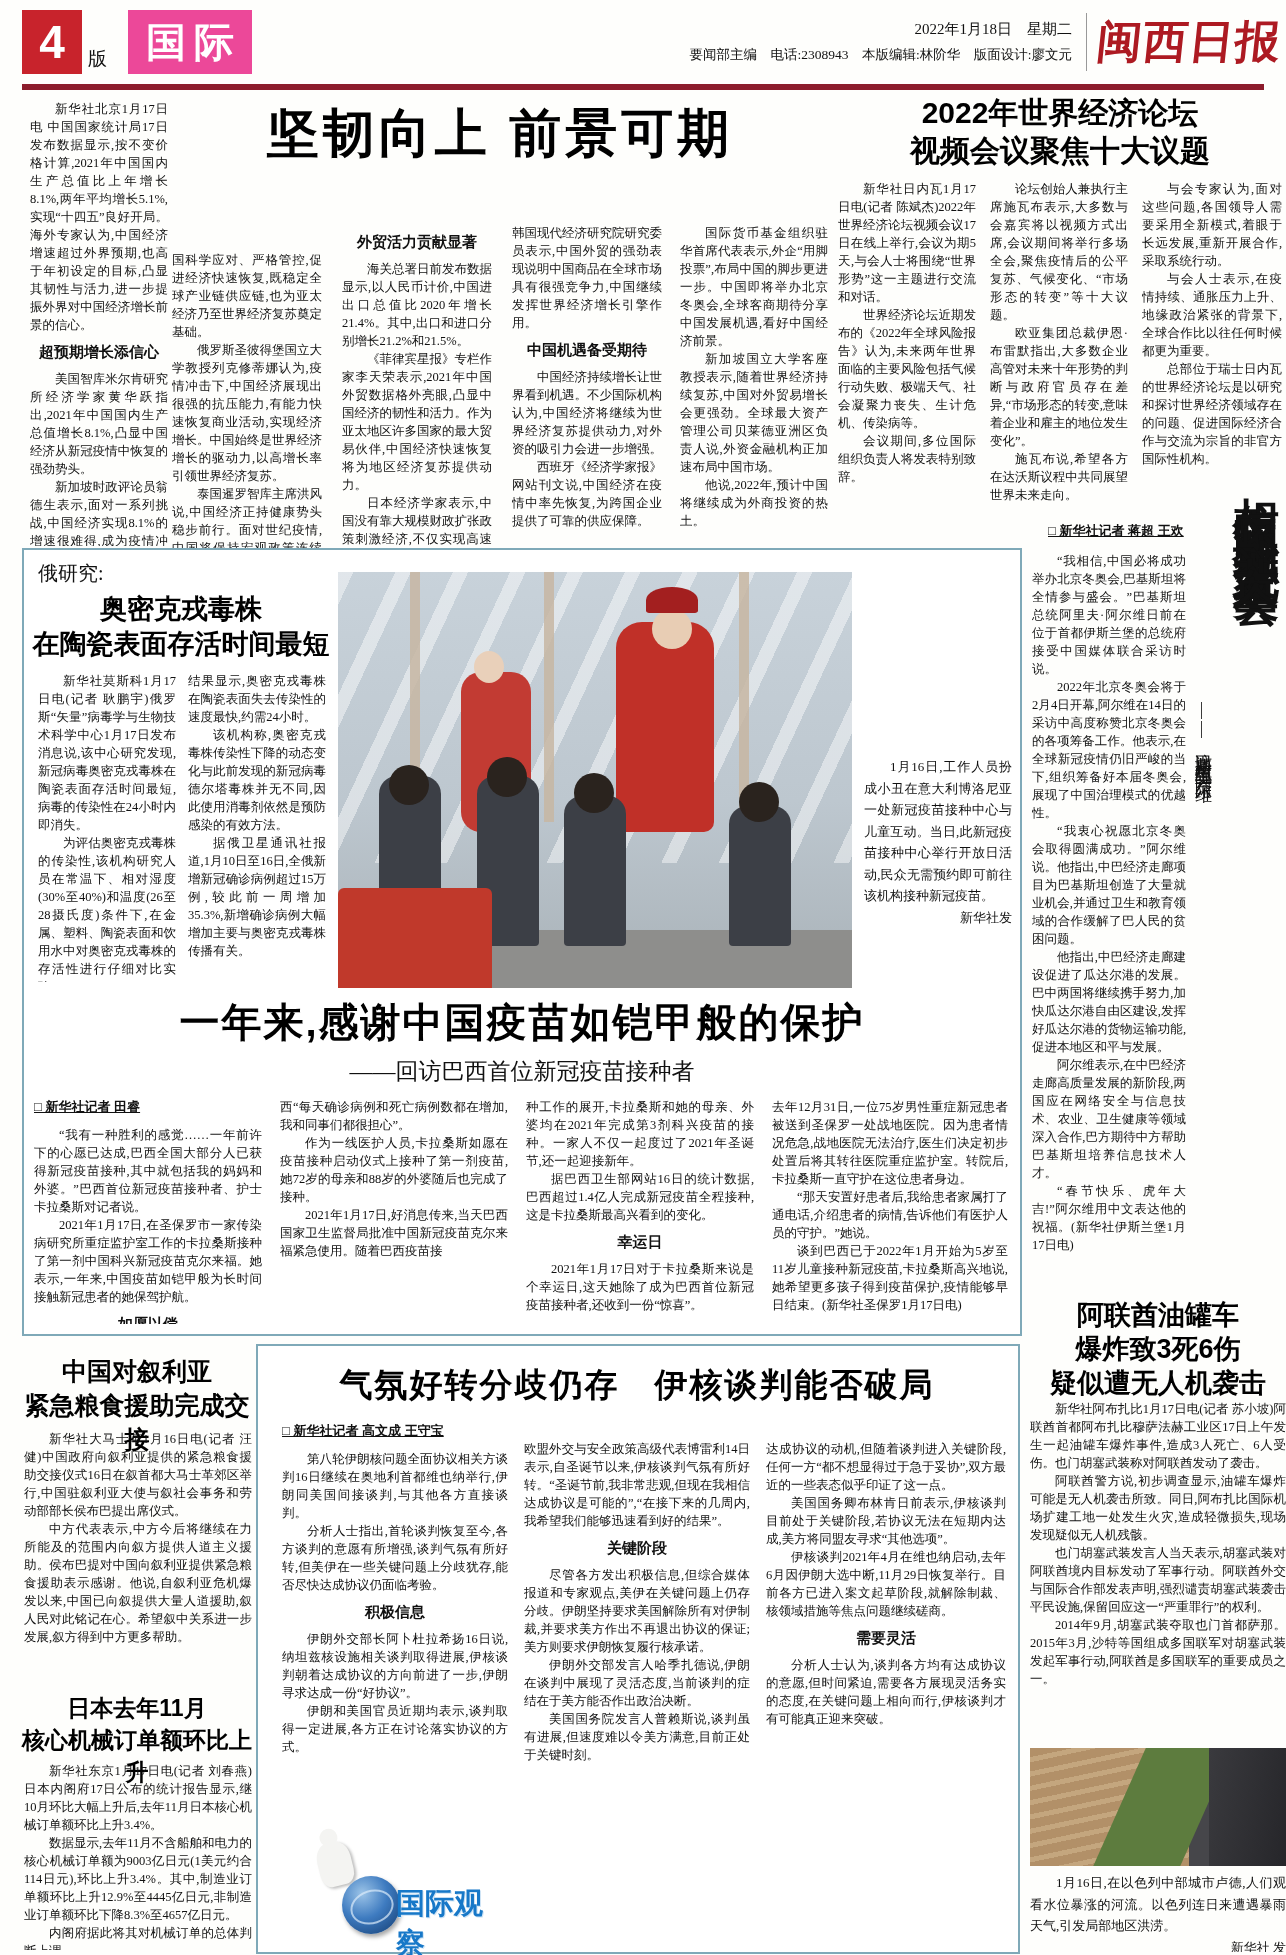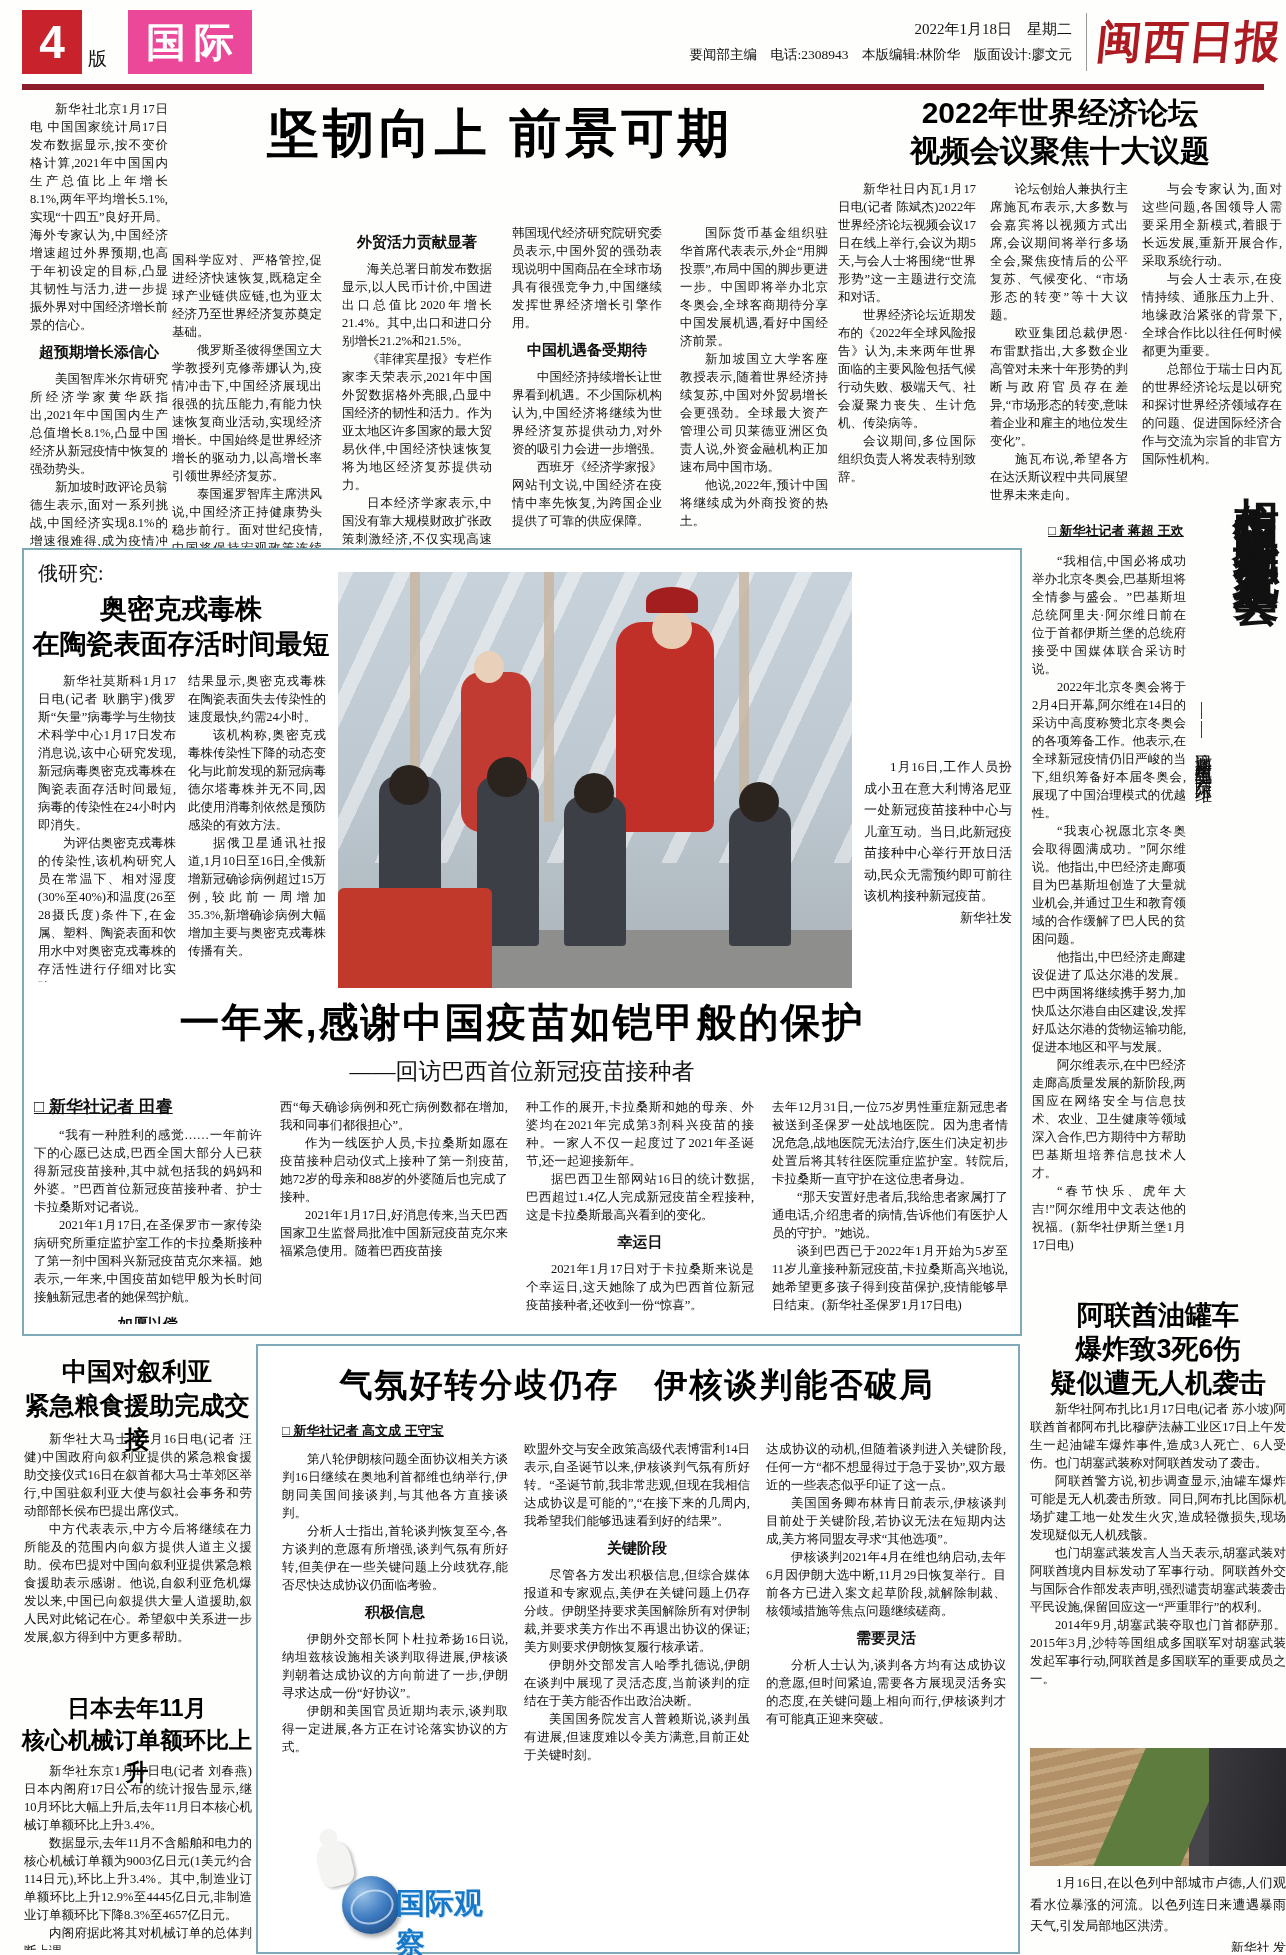--- a/index.html
+++ b/index.html
@@ -5,21 +5,21 @@
   html,body{margin:0;padding:0;background:#e8e8e4;}
   .page{position:relative;width:1286px;height:1955px;background:#fefefc;margin:0 auto;
         font-family:"Liberation Serif",serif;color:#111;overflow:hidden;}
   .abs{position:absolute;}
   .col{position:absolute;overflow:hidden;text-align:justify;font-size:12.5px;line-height:18px;}
   .col p{margin:0;}
   .blk-p{text-indent:2em;}
   .blk-pc{text-indent:0;}
   .blk-sub{text-align:center;font-weight:bold;font-family:"Liberation Sans",sans-serif;
            font-size:15px;margin:9px 0 !important;text-indent:0;}
-  .blk-byline{font-weight:bold;font-family:"Liberation Sans",sans-serif;font-size:17px;
+  .blk-byline{font-weight:bold;font-family:"Liberation Sans",sans-serif;font-size:13px;
               text-decoration:underline;margin:0 0 10px 0 !important;text-indent:0;}
   .blk-credit{text-align:right;text-indent:0;}
   .hd{font-family:"Liberation Sans",sans-serif;font-weight:bold;color:#000;text-align:center;}
   
   #badge-num{left:22px;top:10px;width:60px;height:64px;background:#c8232c;color:#fff;
              font-family:"Liberation Sans",sans-serif;font-weight:bold;font-size:46px;
              line-height:64px;text-align:center;}
   #badge-ban{left:88px;top:46px;font-size:19px;font-family:"Liberation Sans",sans-serif;}
   #badge-section{left:128px;top:10px;width:124px;height:64px;background:#ec4899;color:#fff;
              font-family:"Liberation Sans",sans-serif;font-weight:bold;font-size:40px;

